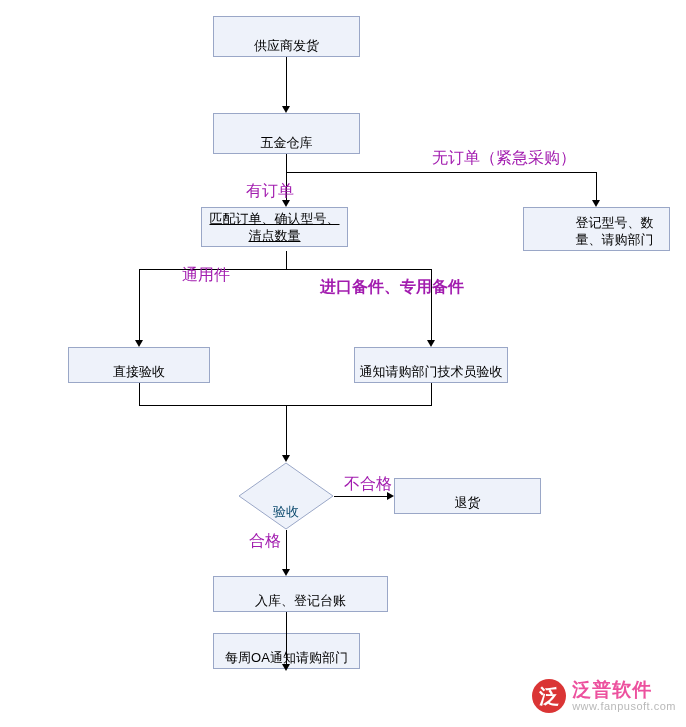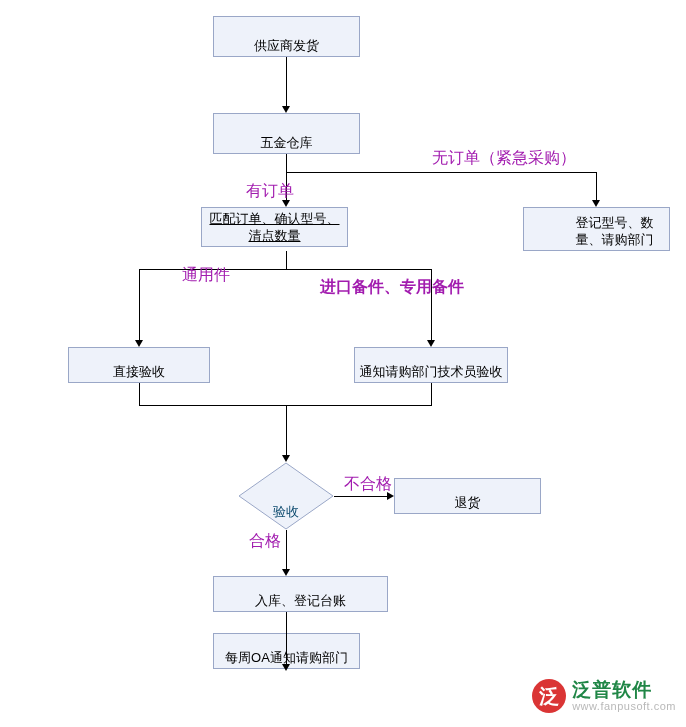--- a/index.html
+++ b/index.html
@@ -107,21 +107,21 @@
     align-items: center;
     justify-content: center;
     font-family: "Liberation Serif", serif;
   }
   #wm-text {
     display: flex;
     flex-direction: column;
     line-height: 1.1;
   }
   #wm-name {
-    color: #15803d;
+    color: #ec4899;
     font-size: 19px;
     font-weight: bold;
     letter-spacing: 1px;
   }
   #wm-url {
     color: #b5b5b5;
     font-size: 11px;
     letter-spacing: 0.5px;
   }
 </style>

